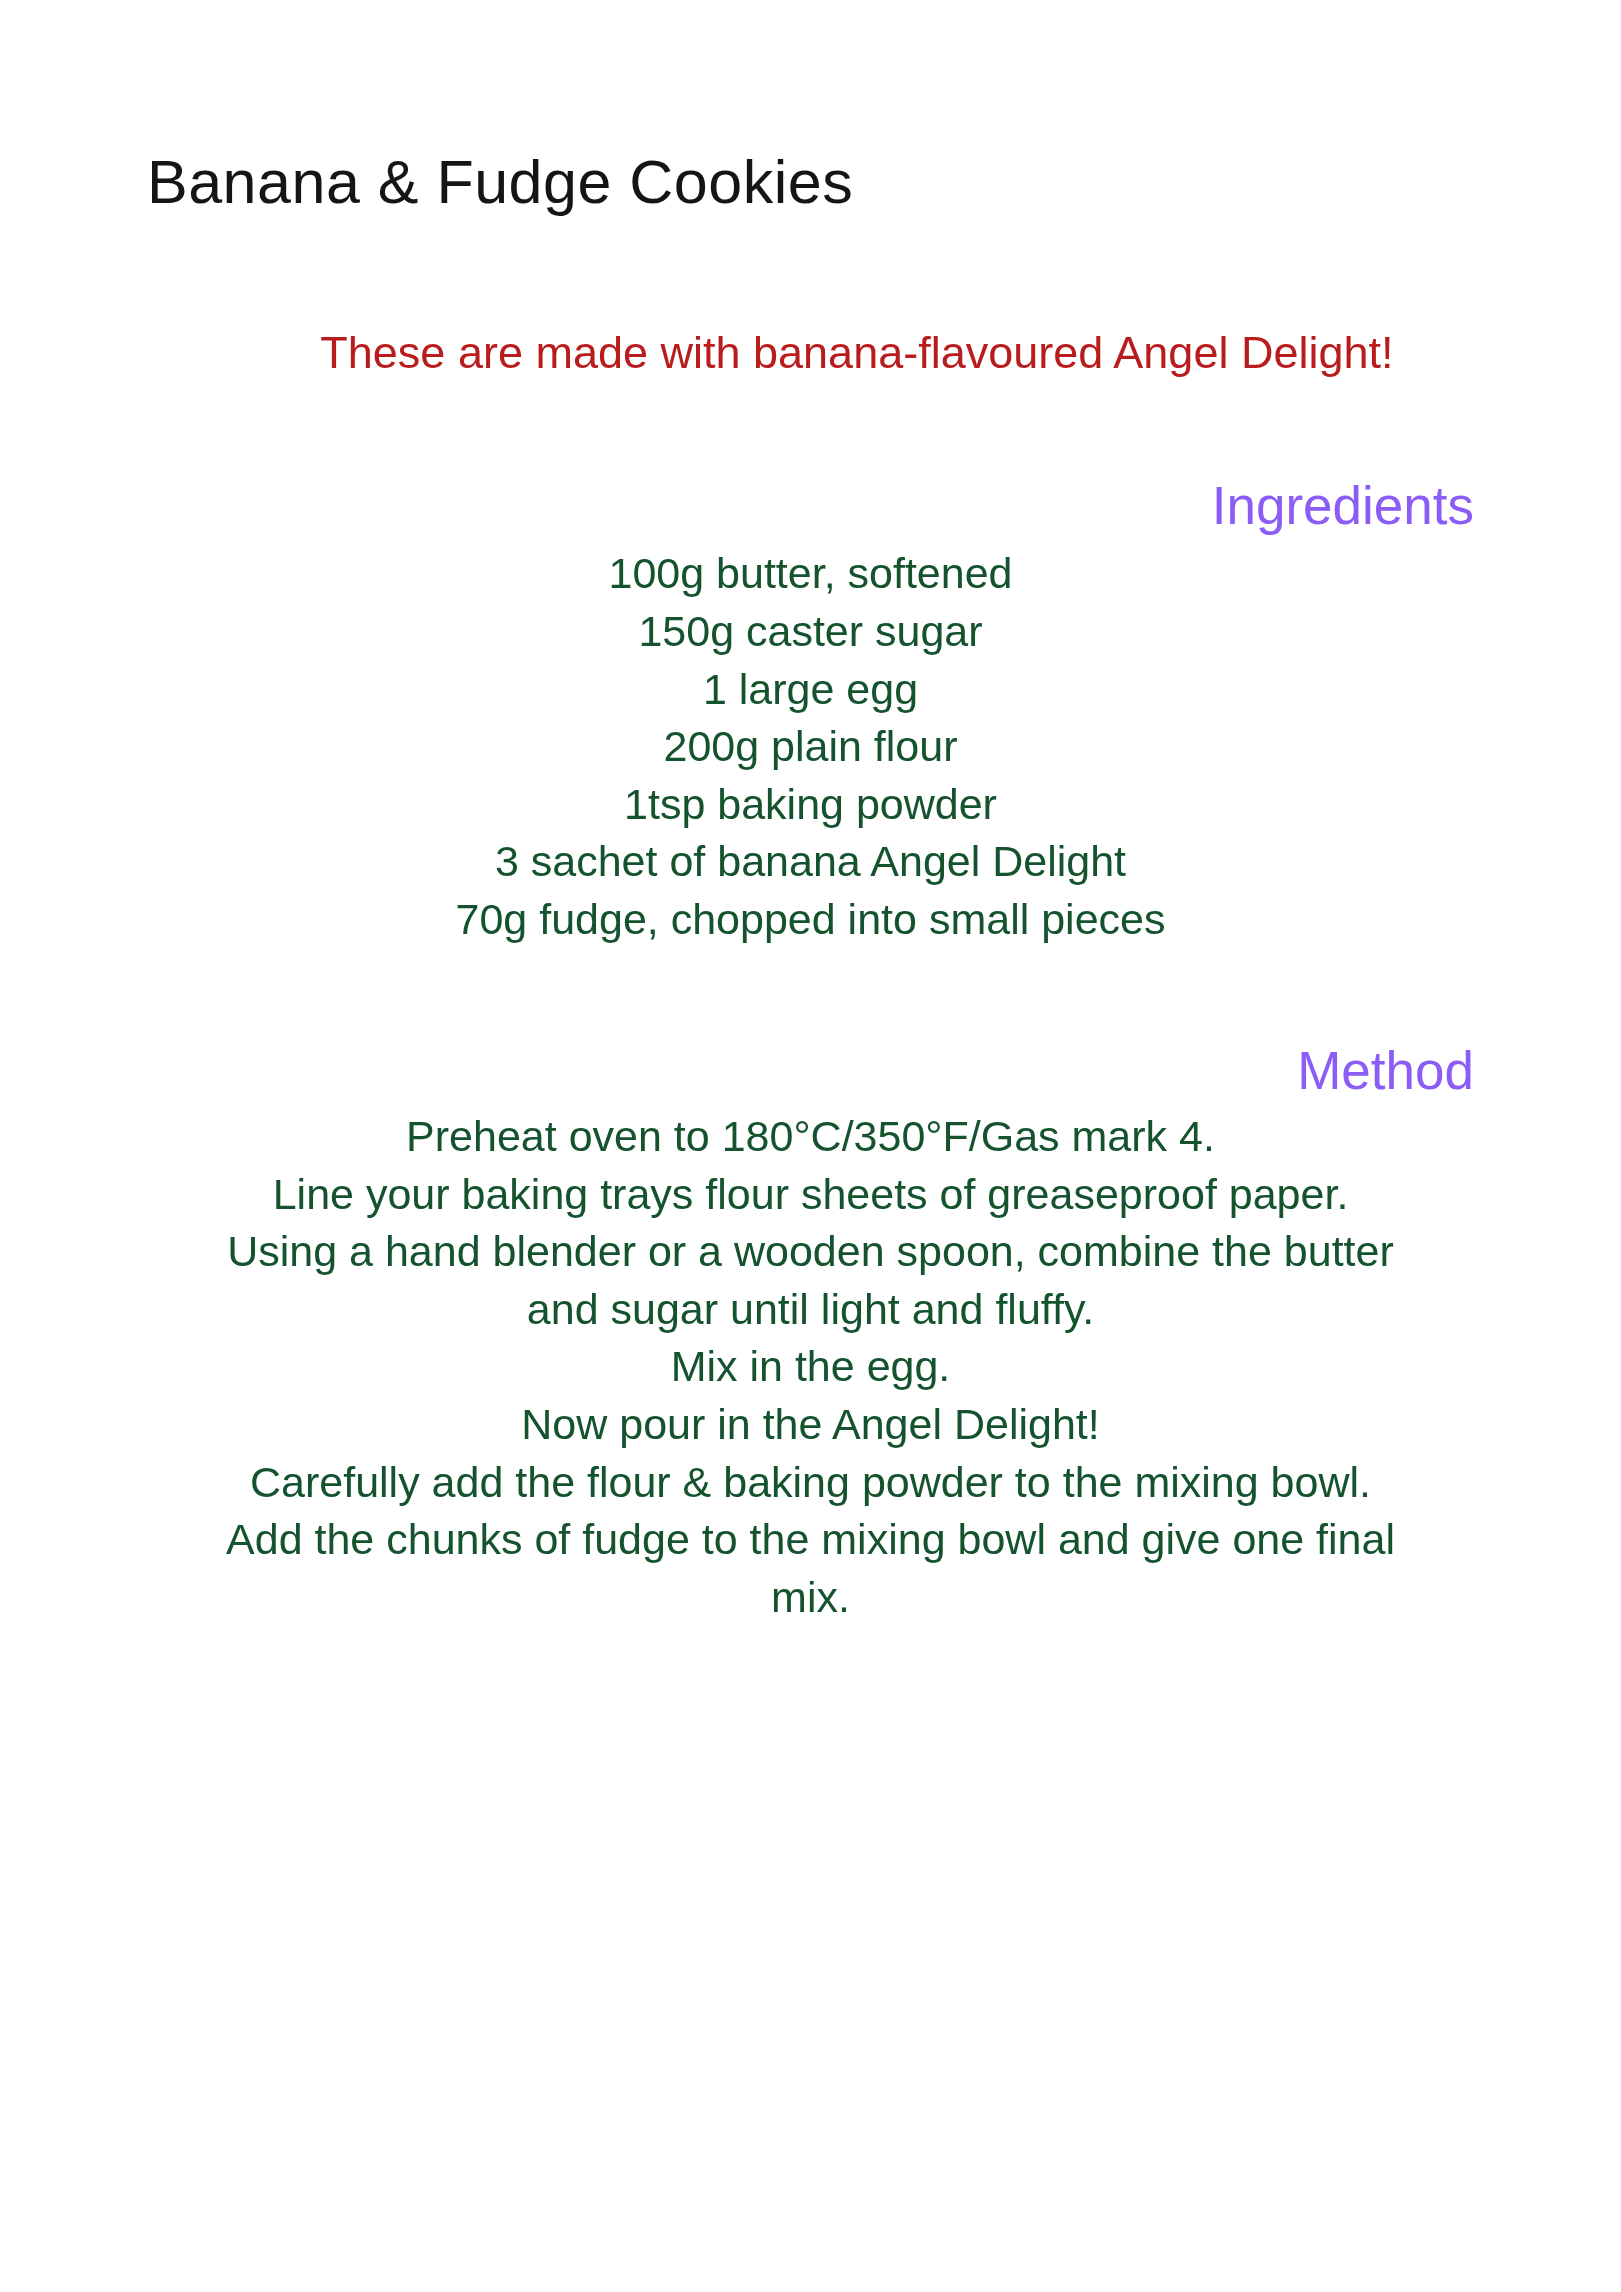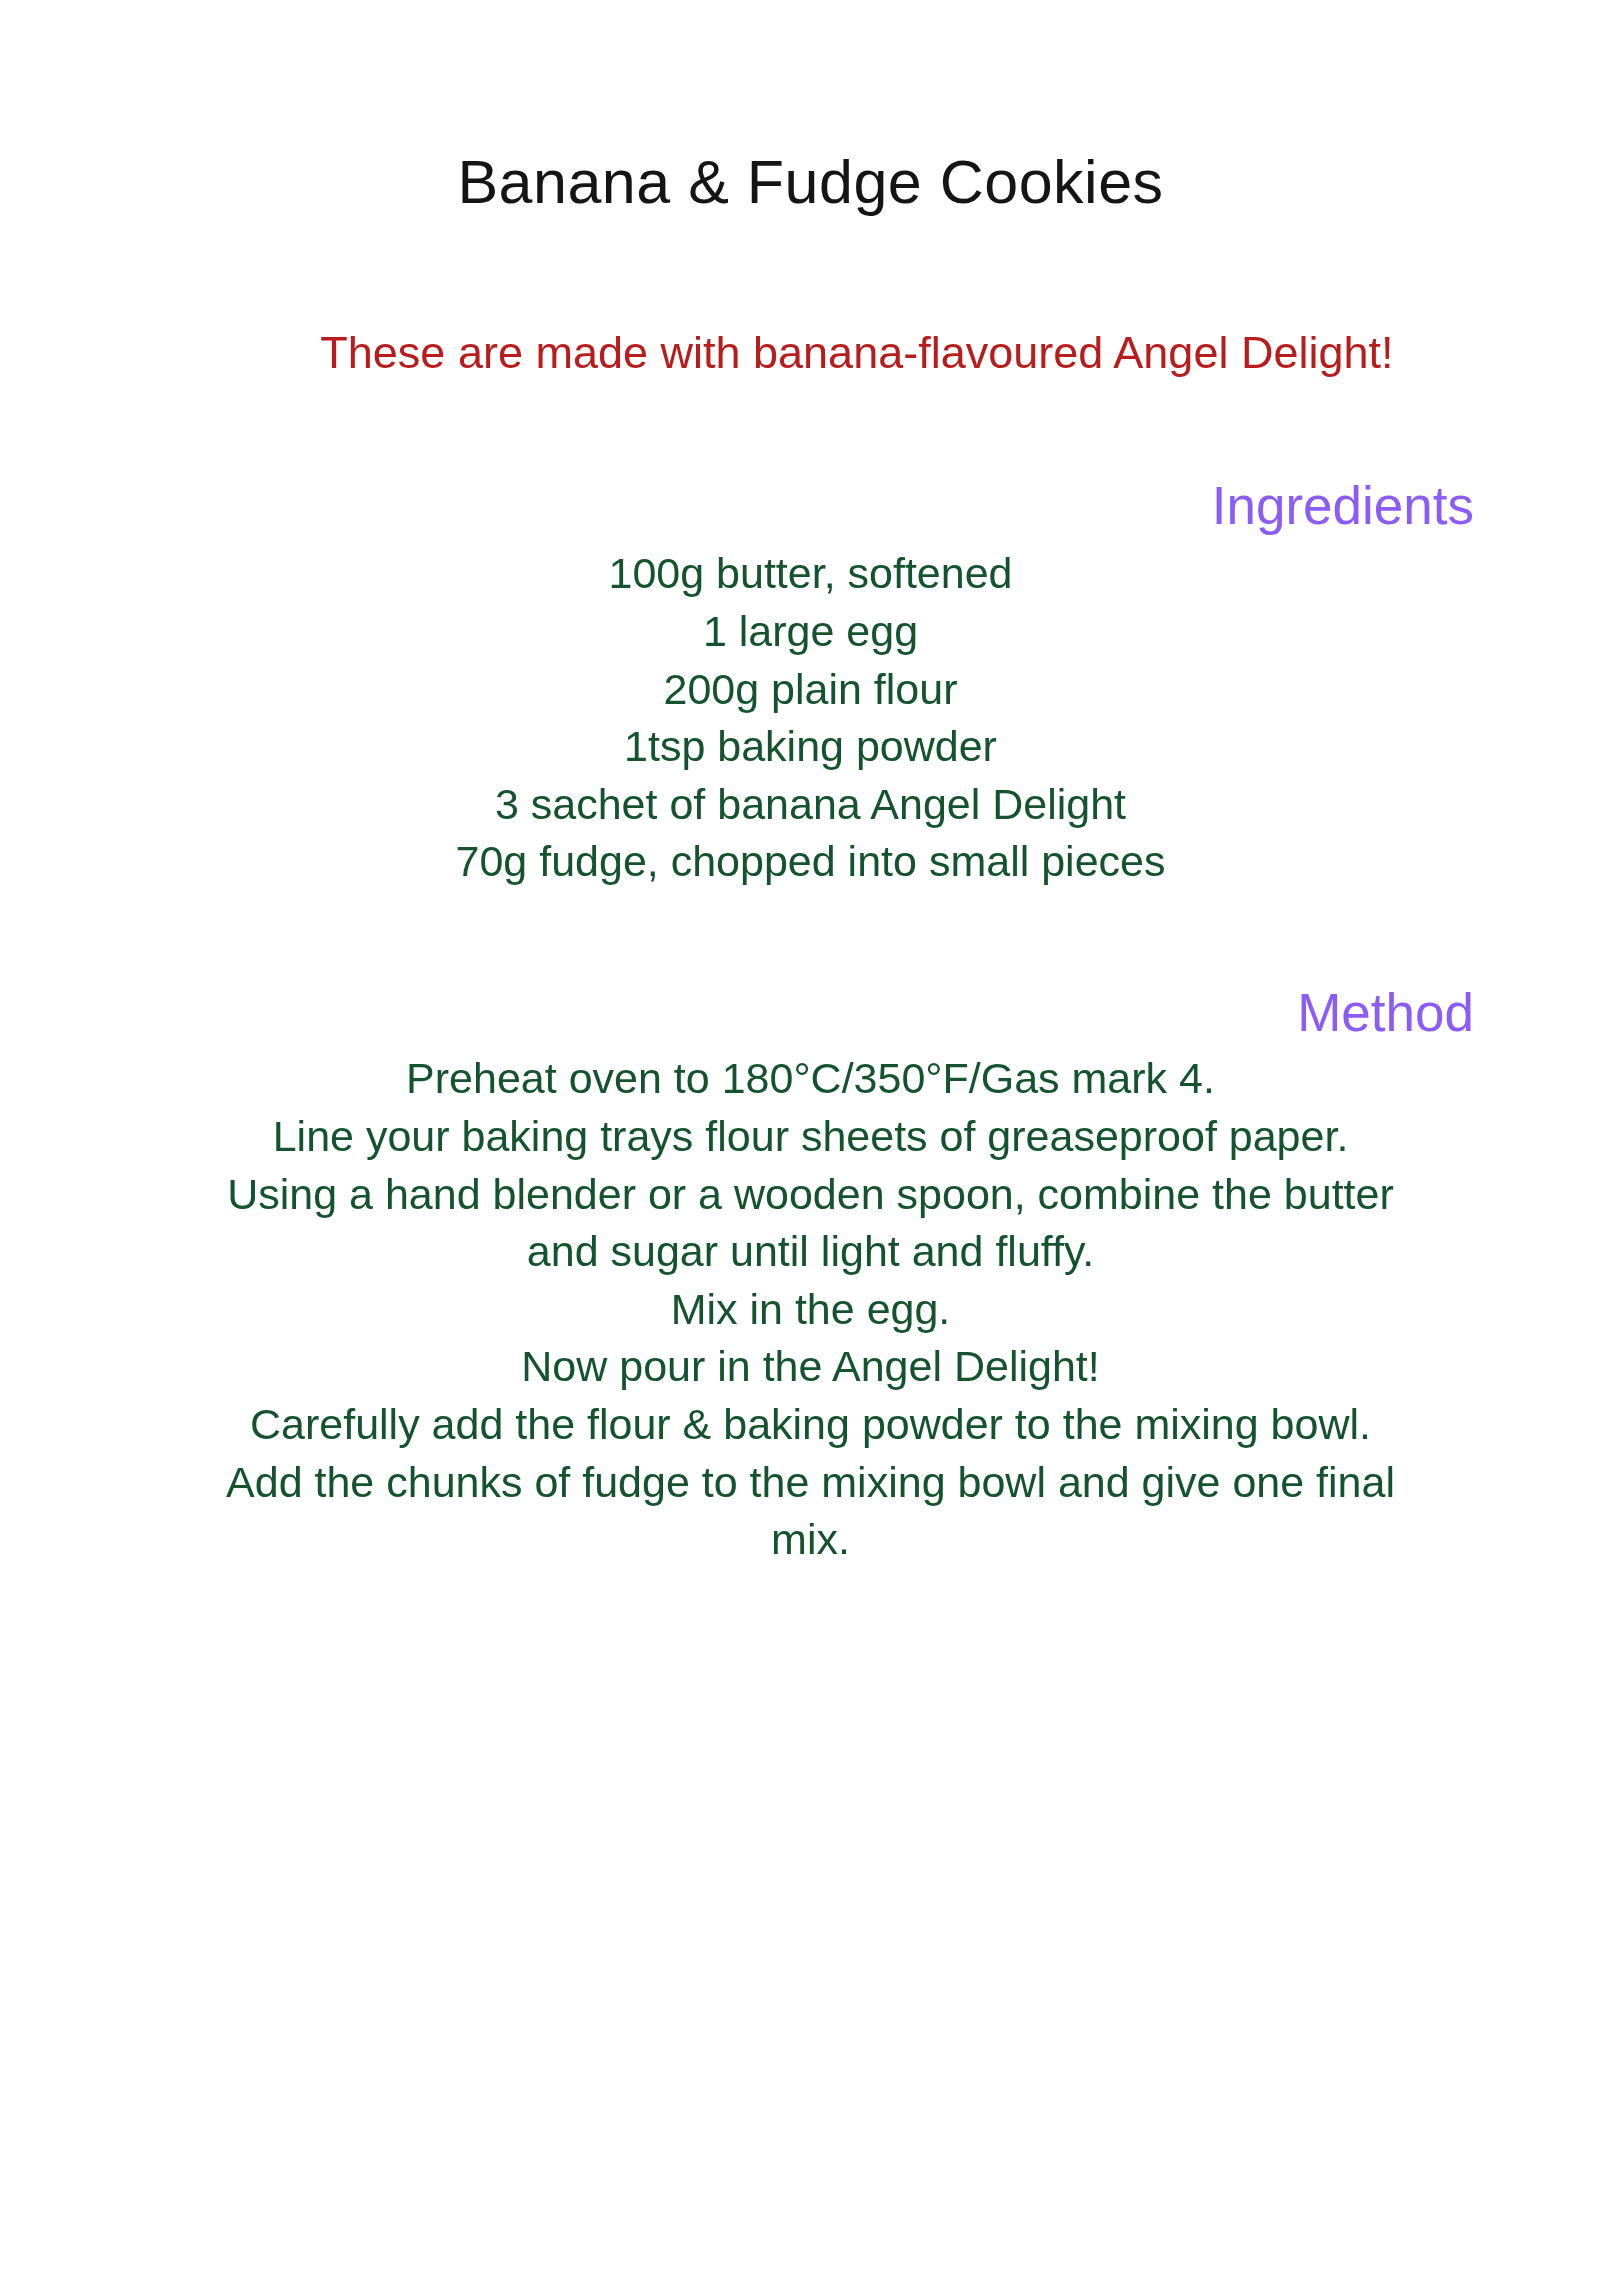--- a/index.html
+++ b/index.html
@@ -15,21 +15,20 @@
     -webkit-font-smoothing: antialiased;
   }
   .page {
     box-sizing: border-box;
     width: 1621px;
     min-height: 2293px;
     padding: 147px 147px 59px 147px;
     background: #ffffff;
   }
   .recipe-title {
-    text-align: center;
     font-size: 61px;
     font-weight: 400;
     letter-spacing: 0.5px;
     line-height: 1.15;
     margin: 0 0 0 0;
     color: #151515;
   }
   .intro {
     text-align: right;
     font-size: 45px;
@@ -78,20 +77,21 @@
 <div class="page">
 
   <h1 class="recipe-title">Banana &amp; Fudge Cookies</h1>
 
   <p class="intro">These are made with banana-flavoured Angel Delight!</p>
 
   <section class="section ingredients">
     <h2 class="section-heading">Ingredients</h2>
     <ul class="line-list">
       <li>100g butter, softened</li>
+      <li>150g caster sugar</li>
       <li>1 large egg</li>
       <li>200g plain flour</li>
       <li>1tsp baking powder</li>
       <li>3 sachet of banana Angel Delight</li>
       <li>70g fudge, chopped into small pieces</li>
     </ul>
   </section>
 
   <section class="section method">
     <h2 class="section-heading">Method</h2>

